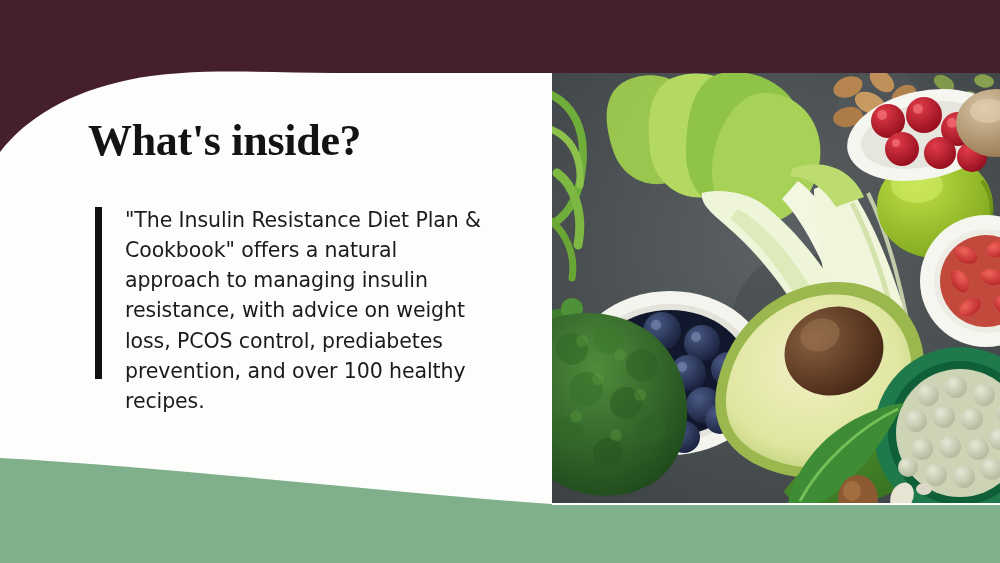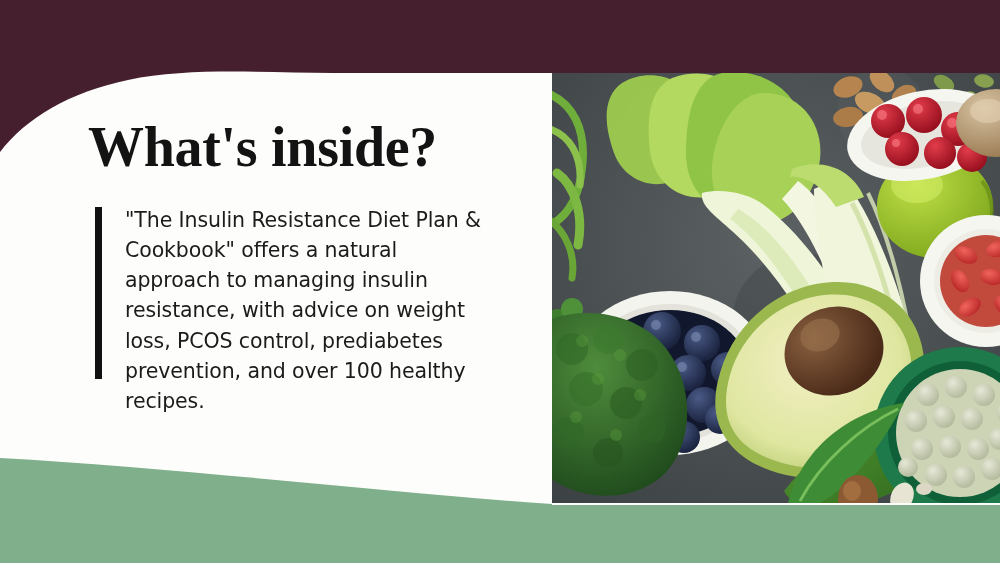--- a/index.html
+++ b/index.html
@@ -64,21 +64,21 @@
     height: 563px;
   }
 
   .heading {
     position: absolute;
     left: 88px;
     top: 118px;
     margin: 0;
     font-family: "Liberation Serif", "DejaVu Serif", serif;
     font-weight: bold;
-    font-size: 56px;
+    font-size: 44px;
     line-height: 1.05;
     letter-spacing: -0.3px;
     color: #131313;
     white-space: nowrap;
   }
 
   .body-block {
     position: absolute;
     left: 95px;
     top: 205px;

